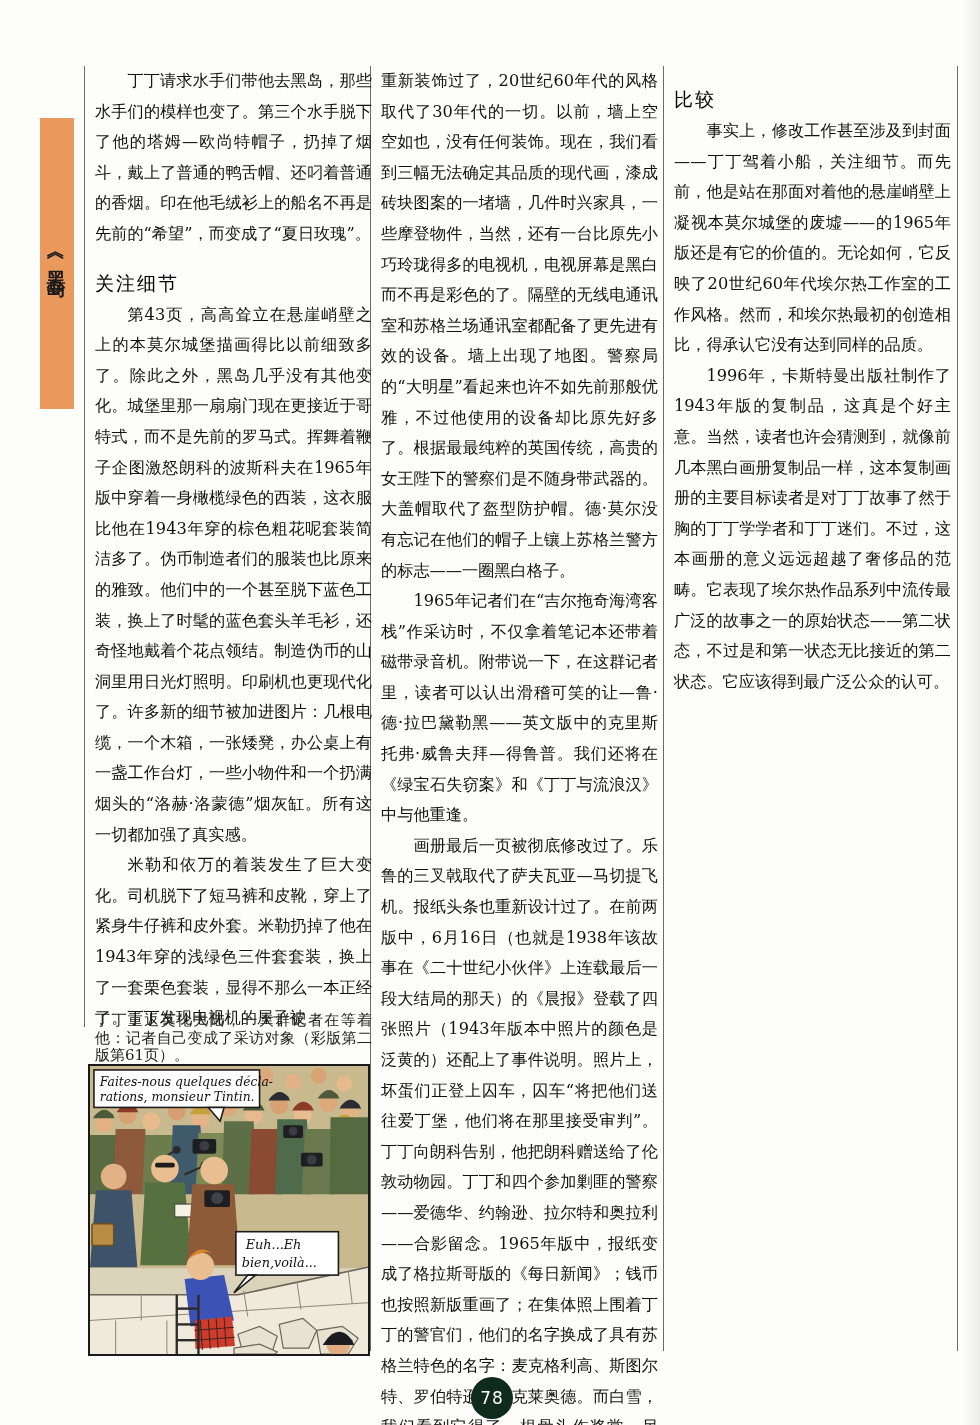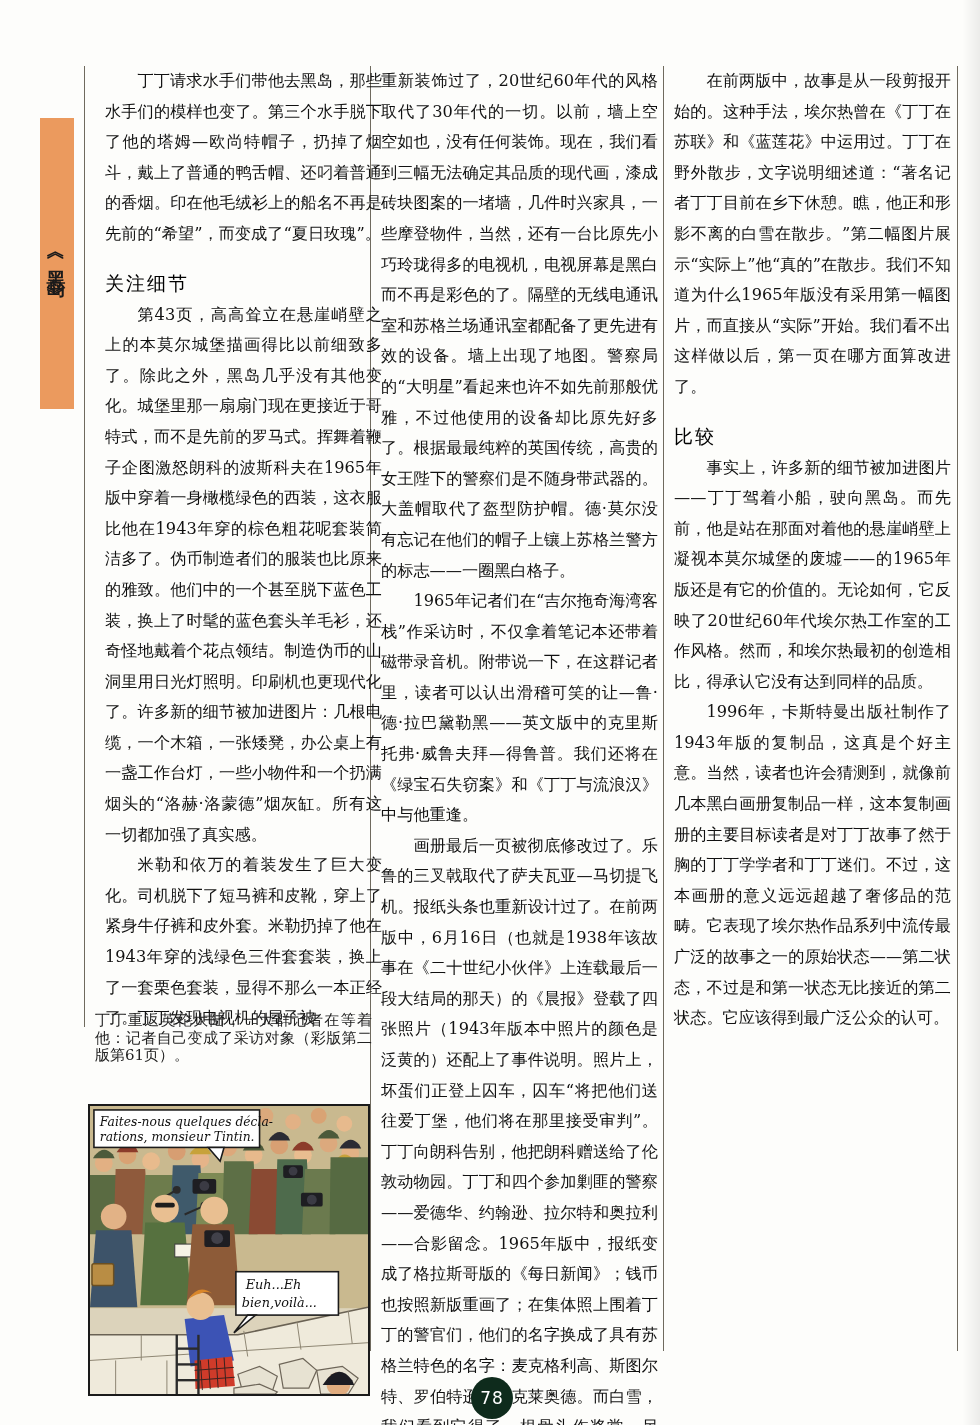--- a/index.html
+++ b/index.html
@@ -54,21 +54,21 @@
   #rule-mid1  { left:663px; top:66px;  height:1285px; }
   #rule-mid2  { left:370px; top:66px;  height:1285px; }
   #rule-right { left:957px; top:66px;  height:1285px; }
 
   
   .col {
     position:absolute;
     top:66px;
     width:277px;
   }
-  #col1 { left:105px;  }
+  #col1 { left:95px;  }
   #col2 { left:381px; }
   #col3 { left:674px; }
 
   p.body {
     margin:0 0 0 0;
     text-indent:2em;
     font-size:16.2px;
     line-height:30.6px;
     text-align:justify;
     text-justify:inter-ideograph;
@@ -95,21 +95,21 @@
     font-size:15px;
     line-height:17.5px;
     color:#222;
     text-align:justify;
     font-family:"DejaVu Serif","Liberation Serif",serif;
   }
 
   
   #comic {
     position:absolute;
-    left:88px; top:1104px;
+    left:88px; top:1064px;
     width:282px; height:292px;
     border:2px solid #1a1a1a;
     background:#e9e2cf;
     overflow:hidden;
   }
   #comic svg { display:block; width:100%; height:100%; }
 
   
   #folio {
     position:absolute;
@@ -315,21 +315,20 @@
     </svg>
   </div>
 
   <div class="col" id="col2">
     <p class="body" style="text-indent:0">重新装饰过了，20世纪60年代的风格取代了30年代的一切。以前，墙上空空如也，没有任何装饰。现在，我们看到三幅无法确定其品质的现代画，漆成砖块图案的一堵墙，几件时兴家具，一些摩登物件，当然，还有一台比原先小巧玲珑得多的电视机，电视屏幕是黑白而不再是彩色的了。隔壁的无线电通讯室和苏格兰场通讯室都配备了更先进有效的设备。墙上出现了地图。警察局的“大明星”看起来也许不如先前那般优雅，不过他使用的设备却比原先好多了。根据最最纯粹的英国传统，高贵的女王陛下的警察们是不随身带武器的。大盖帽取代了盔型防护帽。德·莫尔没有忘记在他们的帽子上镶上苏格兰警方的标志——一圈黑白格子。</p>
     <p class="body">1965年记者们在“吉尔拖奇海湾客栈”作采访时，不仅拿着笔记本还带着磁带录音机。附带说一下，在这群记者里，读者可以认出滑稽可笑的让—鲁·德·拉巴黛勒黑——英文版中的克里斯托弗·威鲁夫拜—得鲁普。我们还将在《绿宝石失窃案》和《丁丁与流浪汉》中与他重逢。</p>
     <p class="body">画册最后一页被彻底修改过了。乐鲁的三叉戟取代了萨夫瓦亚—马切提飞机。报纸头条也重新设计过了。在前两版中，6月16日（也就是1938年该故事在《二十世纪小伙伴》上连载最后一段大结局的那天）的《晨报》登载了四张照片（1943年版本中照片的颜色是泛黄的）还配上了事件说明。照片上，坏蛋们正登上囚车，囚车“将把他们送往爱丁堡，他们将在那里接受审判”。丁丁向朗科告别，他把朗科赠送给了伦敦动物园。丁丁和四个参加剿匪的警察——爱德华、约翰逊、拉尔特和奥拉利——合影留念。1965年版中，报纸变成了格拉斯哥版的《每日新闻》；钱币也按照新版重画了；在集体照上围着丁丁的警官们，他们的名字换成了具有苏格兰特色的名字：麦克格利高、斯图尔特、罗伯特逊和马克莱奥德。而白雪，我们看到它得了一根骨头作奖赏。另外，在右上角，我们能辨认出洛赫·洛蒙德威士忌的广告。请注意，在英文版中，</p>
   </div>
 
   <div class="col" id="col3">
-    <p class="body">在前两版中，故事是从一段剪报开始的。这种手法，埃尔热曾在《丁丁在苏联》和《蓝莲花》中运用过。丁丁在野外散步，文字说明细述道：“著名记者丁丁目前在乡下休憩。瞧，他正和形影不离的白雪在散步。”第二幅图片展示“实际上”他“真的”在散步。我们不知道为什么1965年版没有采用第一幅图片，而直接从“实际”开始。我们看不出这样做以后，第一页在哪方面算改进了。</p>
     <h2 class="section">比较</h2>
-    <p class="body">事实上，许多新的细节被加进图片——丁丁驾着小船，驶向黑岛。而先前，他是站在那面对着他的悬崖峭壁上凝视本莫尔城堡的废墟——的1965年版还是有它的价值的。无论如何，它反映了20世纪60年代埃尔热工作室的工作风格。然而，和埃尔热最初的创造相比，得承认它没有达到同样的品质。</p>
+    <p class="body">事实上，修改工作甚至涉及到封面——丁丁驾着小船，关注细节。而先前，他是站在那面对着他的悬崖峭壁上凝视本莫尔城堡的废墟——的1965年版还是有它的价值的。无论如何，它反映了20世纪60年代埃尔热工作室的工作风格。然而，和埃尔热最初的创造相比，得承认它没有达到同样的品质。</p>
     <p class="body">1996年，卡斯特曼出版社制作了1943年版的复制品，这真是个好主意。当然，读者也许会猜测到，就像前几本黑白画册复制品一样，这本复制画册的主要目标读者是对丁丁故事了然于胸的丁丁学学者和丁丁迷们。不过，这本画册的意义远远超越了奢侈品的范畴。它表现了埃尔热作品系列中流传最广泛的故事之一的原始状态——第二状态，不过是和第一状态无比接近的第二状态。它应该得到最广泛公众的认可。</p>
   </div>
 
   <div id="folio">78</div>
 
 </div>
 
 </body></html>

